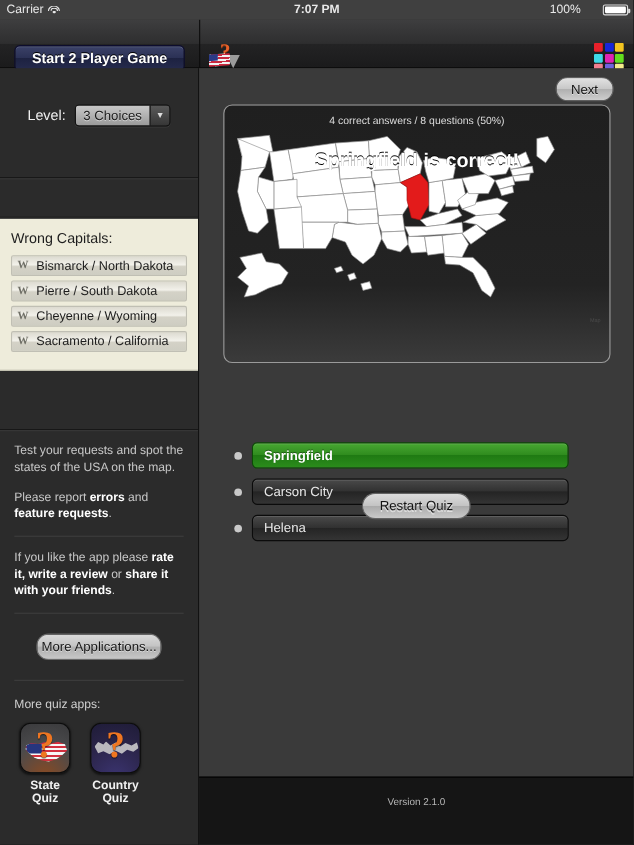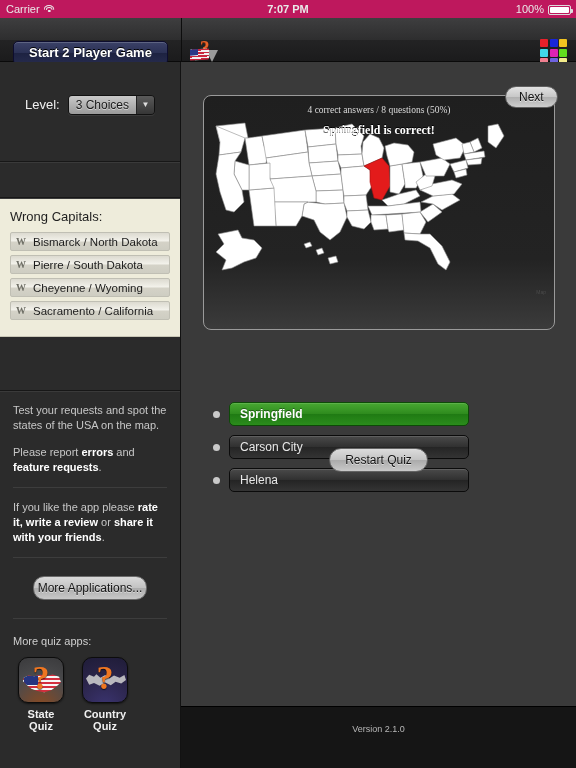--- a/index.html
+++ b/index.html
@@ -7,26 +7,26 @@
     width: 576px; height: 768px;
     background: #000;
     font-family: "Liberation Sans", sans-serif;
     overflow: hidden;
   }
   #app { position: relative; width: 576px; height: 768px; background: #2b2b2b; }
 
   
   .statusbar {
     position: absolute; top: 0; left: 0; width: 576px; height: 18px;
-    background: #be185d; color: #e9e9e9; font-size: 11px;
+    background: #404040; color: #e9e9e9; font-size: 11px;
     display: flex; align-items: center;
   }
   .sb-left { position: absolute; left: 6px; display: flex; align-items: center; gap: 4px; }
   .sb-center { position: absolute; left: 0; width: 576px; text-align: center; font-weight: bold; font-size: 11px;}
-  .sb-right { position: absolute; right: 5px; display: flex; align-items: flex-end; gap: 4px; }
+  .sb-right { position: absolute; right: 5px; display: flex; align-items: center; gap: 20px; }
   .wifi { width: 11px; height: 9px; position: relative; display:inline-block;}
   .wifi i { position: absolute; border: 1.3px solid #e9e9e9; border-bottom: none;
             border-radius: 50% 50% 0 0 / 100% 100% 0 0; left: 50%; transform: translateX(-50%); }
   .wifi i:nth-child(1){ width: 11px; height: 5px; top: 0; }
   .wifi i:nth-child(2){ width: 6.5px; height: 3px; top: 2.6px; }
   .wifi i:nth-child(3){ width: 2.4px; height: 2.4px; top: 5.6px; background:#e9e9e9; border-radius:50%; border:none;}
   .batt { width: 23px; height: 10px; border: 1px solid #dcdcdc; border-radius: 2px; position: relative; }
   .batt::after { content:""; position:absolute; right:-3px; top:3px; width:2px; height:4px; background:#dcdcdc; border-radius:0 1px 1px 0;}
   .batt i { position:absolute; inset:1px; background:#fff; border-radius:1px; }
 
@@ -138,31 +138,31 @@
   .app-label { color: #f0f0f0; font-size: 11px; font-weight: bold; margin-top: 5px; }
 
   
   .main { position: absolute; left: 181px; top: 62px; width: 395px; height: 706px; background: #3a3a3a; }
 
   .map-panel {
     position: absolute; left: 22px; top: 33px; width: 352px; height: 235px;
     background: linear-gradient(to bottom,#1f1f1f 0%,#232323 70%,#3b3b3b 100%);
     border: 1px solid #9a9a9a; border-radius: 8px; overflow: hidden;
   }
-  .map-head { position:absolute; left:0; top:0; width:100%; text-align:center; padding-top:9px; z-index:4;font-family:Liberation Serif, serif;}
+  .map-head { position:absolute; left:0; top:0; width:100%; text-align:center; padding-top:9px; z-index:4;}
   .map-score { color:#dcdcdc; font-size:9.5px; }
-  .map-result { color:#fff; font-size:12px; font-weight:bold; margin-top:8px; text-shadow:0 -1px 0 #000;}
+  .map-result { color:#fff; font-size:18px; font-weight:bold; margin-top:20px; text-shadow:0 -1px 0 #000;}
   .map-svg { position:absolute; left:0; top:26px; width:352px; height:185px; }
   .map-credit { position:absolute; right:8px; bottom:34px; color:#4a4a4a; font-size:5px;}
 
   .answers { position: absolute; left: 213px; top: 340px; }
   .ans-row { display: flex; align-items: center; gap: 9px; margin-bottom: 9px; }
   .bullet { width: 7px; height: 7px; border-radius: 50%; background: #c9c9c9; flex: 0 0 auto; }
   .ans-btn {
-    width: 240px; height: 24px; border-radius: 5px; line-height: 22px; padding-left: 10px;
+    width: 288px; height: 24px; border-radius: 5px; line-height: 22px; padding-left: 10px;
     font-size: 12px; color: #e8e8e8; border: 1px solid #0b0b0b;
     background: linear-gradient(to bottom,#4a4a4a 0%,#313131 48%,#242424 50%,#343434 100%);
     box-shadow: inset 0 1px 0 rgba(255,255,255,.12);
   }
   .ans-btn.correct {
     color: #fff; font-weight: bold;
     background: linear-gradient(to bottom,#48a832 0%,#2f8c1e 48%,#1f7a13 50%,#2b8c1c 100%);
     border-color: #0d4a07; text-shadow: 0 -1px 0 rgba(0,0,0,.4);
   }
   .next-btn {
@@ -417,21 +417,21 @@
       <div class="ans-row">
         <span class="bullet"></span>
         <div class="ans-btn">Carson City</div>
       </div>
       <div class="ans-row">
         <span class="bullet"></span>
         <div class="ans-btn">Helena</div>
       </div>
     </div>
 
-    <div class="next-btn" style="left:324px; top:24px; position:absolute;">Next</div>
+    <div class="next-btn" style="left:324px; top:8px; position:absolute;">Next</div>
   </div>
 
   <div class="restart-wrap">
     <span class="restart-btn">Restart Quiz</span>
   </div>
 
   <div class="footer">
     <div class="ver">Version 2.1.0</div>
   </div>
 

